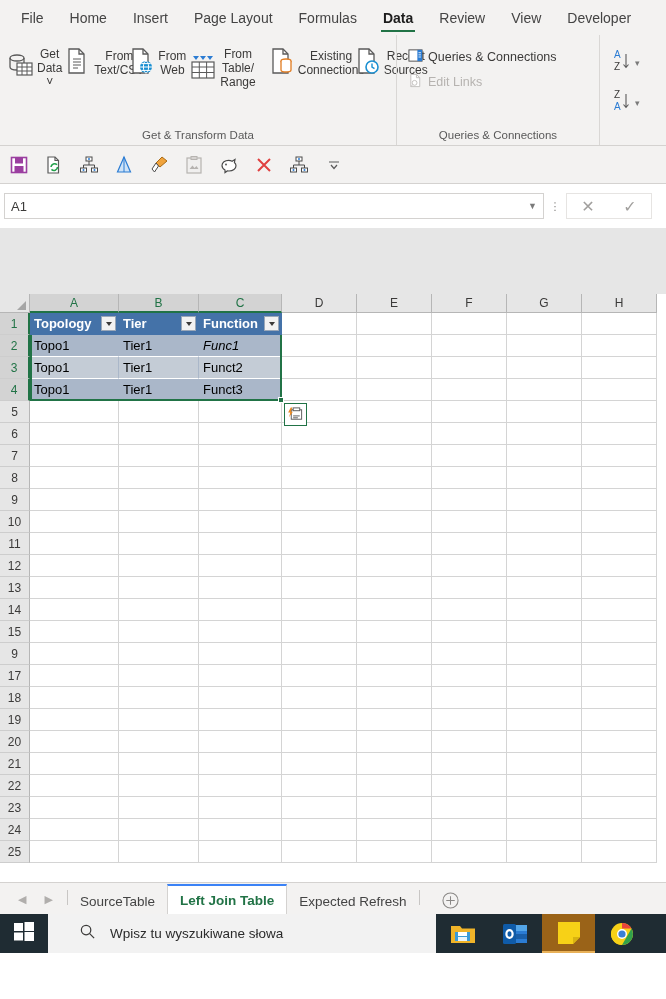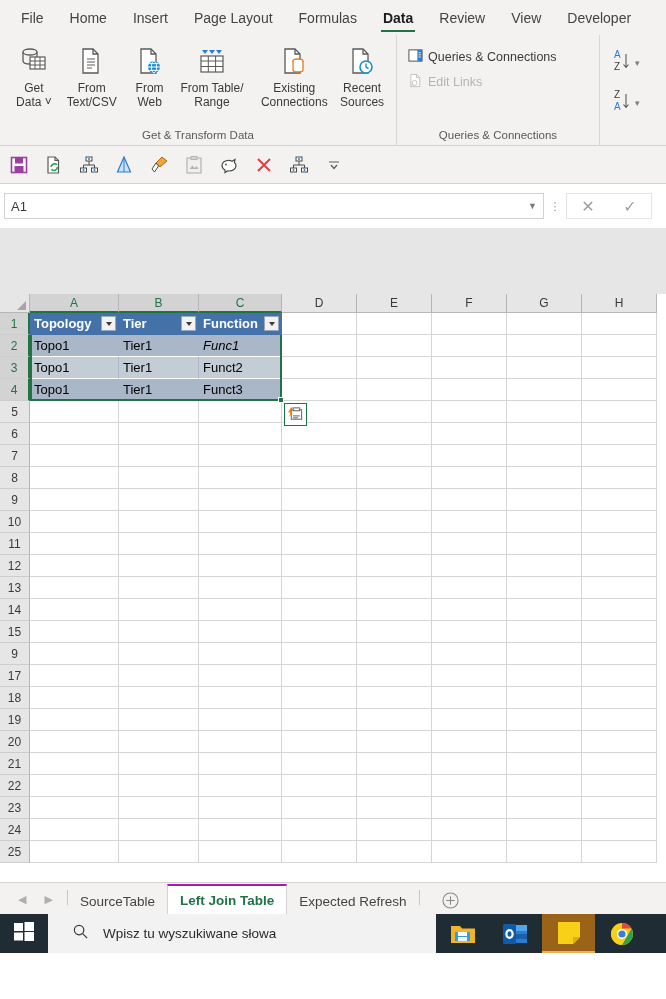--- a/index.html
+++ b/index.html
@@ -47,21 +47,21 @@
     display: flex; flex-direction: column;
     position: relative; padding: 3px 0 0 0;
   }
   .rgroup + .rgroup { border-left: 1px solid #d9d7d5; }
   .rgroup .items { display: flex; align-items: flex-start; flex: 1; padding: 0 5px; }
   .rgroup .glabel {
     text-align: center; font-size: 11.5px; color: #595959;
     padding-bottom: 4px;
   }
   .bigbtn {
-    width: 64px; display: flex; flex-direction: column; align-items: center;
+    width: 64px; display: flex; flex-direction: row; align-items: center;
     padding-top: 6px; text-align: center;
   }
   .bigbtn .ico { height: 34px; display:flex; align-items:center; justify-content:center; }
   .bigbtn .lbl {
     font-size: 12px; color: #3b3a39; line-height: 14px; margin-top: 3px;
     white-space: pre-line;
   }
   .smallcol { display: flex; flex-direction: column; padding: 8px 4px 0 6px; gap: 4px; }
   .smallbtn { display: flex; align-items: center; gap: 5px; font-size: 12.5px; color: #3b3a39; height: 21px; }
   .smallbtn.disabled { color: #b6b3b0; }
@@ -165,34 +165,34 @@
   }
   .navarrows { display: flex; align-items: center; gap: 18px; padding: 0 14px 8px 18px; }
   .navarrows span { color: #b0aeac; font-size: 11px; }
   .tabsep { width: 1px; height: 15px; background: #c8c6c4; margin-bottom: 9px; }
   .stab {
     padding: 0 12px; height: 26px; display: flex; align-items: center;
     font-size: 13.5px; color: #444; white-space: nowrap;
   }
   .stab.active {
     background: #ffffff; color: #217346; font-weight: bold;
-    border-top: 2px solid #a21caf;
+    border-top: 2px solid #3b82f6;
     border-left: 1px solid #d4d2d0; border-right: 1px solid #d4d2d0;
     height: 30px;
   }
   .addsheet { margin: 0 0 5px 22px; width: 17px; height: 17px; }
 
   
   .taskbar {
     height: 39px; background: #1f2c33; display: flex; align-items: center;
   }
   .winbtn { width: 48px; height: 39px; display:flex; align-items:center; justify-content:center; }
   .searchbox {
     width: 388px; height: 39px; background: #f2f2f2;
-    display: flex; align-items: center; gap: 14px; padding-left: 24px;
+    display: flex; align-items: center; gap: 14px; padding-left: 31px;
   }
   .searchbox .stext { font-size: 13.5px; color: #2b2b2b; }
   .tbicons { display: flex; align-items: center; }
   .tbicon { width: 53px; height: 39px; display:flex; align-items:center; justify-content:center; }
   .tbicon.active { background: #9a6318; border-bottom: 2px solid #e8b159; }
 </style>
 </head>
 <body>
 
 <div id="app">

